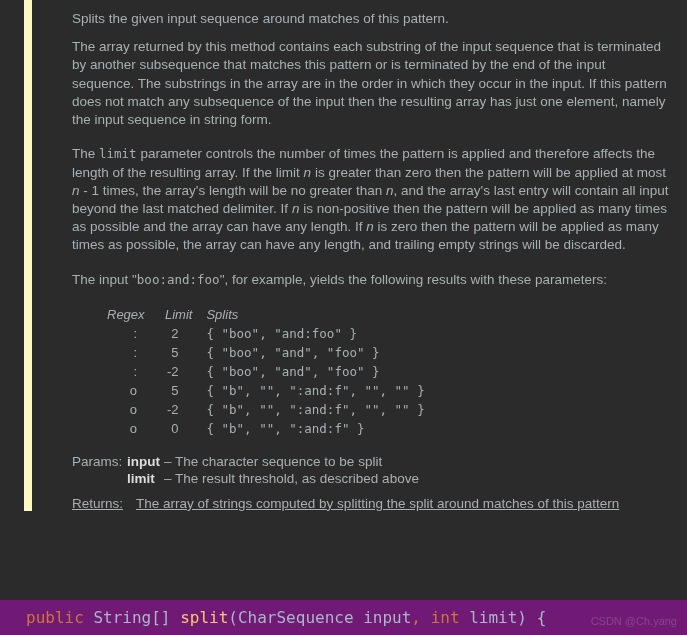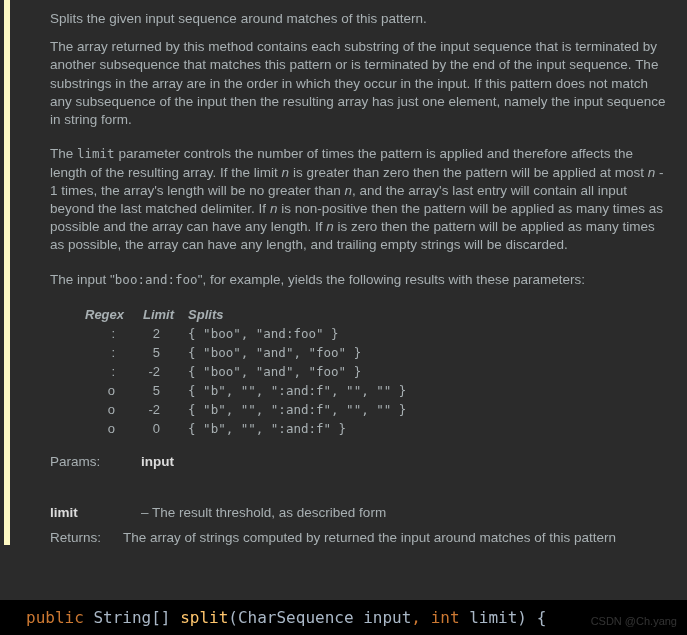--- a/index.html
+++ b/index.html
@@ -9,50 +9,50 @@
     font-family: "Segoe UI", Arial, sans-serif;
     font-size: 13.5px;
     color: #a8b0b3;
     width: 687px;
     height: 635px;
     overflow: hidden;
     position: relative;
   }
   .doc {
     padding: 10px 16px 0 40px;
-    border-left: 6px solid #fef9c3;
-    margin-left: 4px;
+    border-left: 8px solid #fef9c3;
+    margin-left: 24px;
   }
   p { margin: 0 0 16px 0; line-height: 1.35; }
   p.summary { margin-bottom: 10px; }
   .mono { font-family: "Consolas","Menlo",monospace; font-size: 12.5px; color:#a8b0b3; }
   .ital { font-style: italic; }
   table { border-collapse: collapse; margin-left: 35px; margin-bottom:16px; }
   th, td {
     text-align: left;
     padding: 2px 14px 2px 0;
     font-size: 13px;
     color:#a8b0b3;
     vertical-align: baseline;
   }
-  th { font-style: italic; font-weight: bold; }
+  th { font-style: italic; font-weight: normal; }
   td.c-regex { text-align: right; padding-right: 28px; min-width:30px;}
   td.c-limit { text-align: right; padding-right: 28px; }
-  .params { display: grid; grid-template-columns: 55px auto 1fr; column-gap: 0; row-gap:2px; margin-bottom:10px;gap:36px;}
+  .params { display: grid; grid-template-columns: 55px auto 1fr; column-gap: 0; row-gap:2px; margin-bottom:10px;}
   .params .lbl { color:#a8b0b3; }
   .params .pname { font-weight: bold; color:#dcdcdc; margin-right:4px;}
-  .returns { display: flex; gap: 22px; margin-bottom: 12px;}
+  .returns { display: flex; gap: 13px; margin-bottom: 12px; text-decoration: underline;}
   .returns .lbl { color:#a8b0b3; }
   .codeline {
     position: absolute;
     bottom: 0; left: 0; right: 0;
     padding: 8px 26px;
     font-family: "Consolas","Menlo",monospace;
     font-size: 16px;
-    background:#000000;
+    background:#701a75;
     white-space: pre;
   }
   .kw-public { color:#cc7832; }
   .kw-int { color:#cc7832; }
   .type { color:#a9b7c6; }
   .method { color:#ffc66d; }
   .punct { color:#a9b7c6; }
   .comma { color:#cc7832; }
   .param { color:#a9b7c6; }
   .watermark {
@@ -117,27 +117,28 @@
           <td class="c-regex">o</td>
           <td class="c-limit">0</td>
           <td class="mono">{ "b", "", ":and:f" }</td>
         </tr>
   </tbody>
     </table>
 
   <div class="params">
     <span class="lbl">Params:</span>
     <span class="pname">input</span>
+    <span> – The character sequence to be split</span>
     <span></span>
     <span class="pname">limit</span>
-    <span> – The result threshold, as described form</span>
+    <span> – The result threshold, as described above</span>
   </div>
 
   <div class="returns">
     <span class="lbl">Returns:</span>
-    <span>The array of strings computed by returned the input around matches of this pattern</span>
+    <span>The array of strings computed by splitting the split around matches of this pattern</span>
   </div>
 
 </div>
 
 <div class="codeline"><span class="kw-public">public</span> <span class="type">String[]</span> <span class="method">split</span><span class="punct">(</span><span class="type">CharSequence</span> <span class="param">input</span><span class="comma">,</span> <span class="kw-int">int</span> <span class="param">limit</span><span class="punct">)</span> <span class="punct">{</span></div>
 
 <div class="watermark">CSDN @Ch.yang</div>
 
 </body></html>

